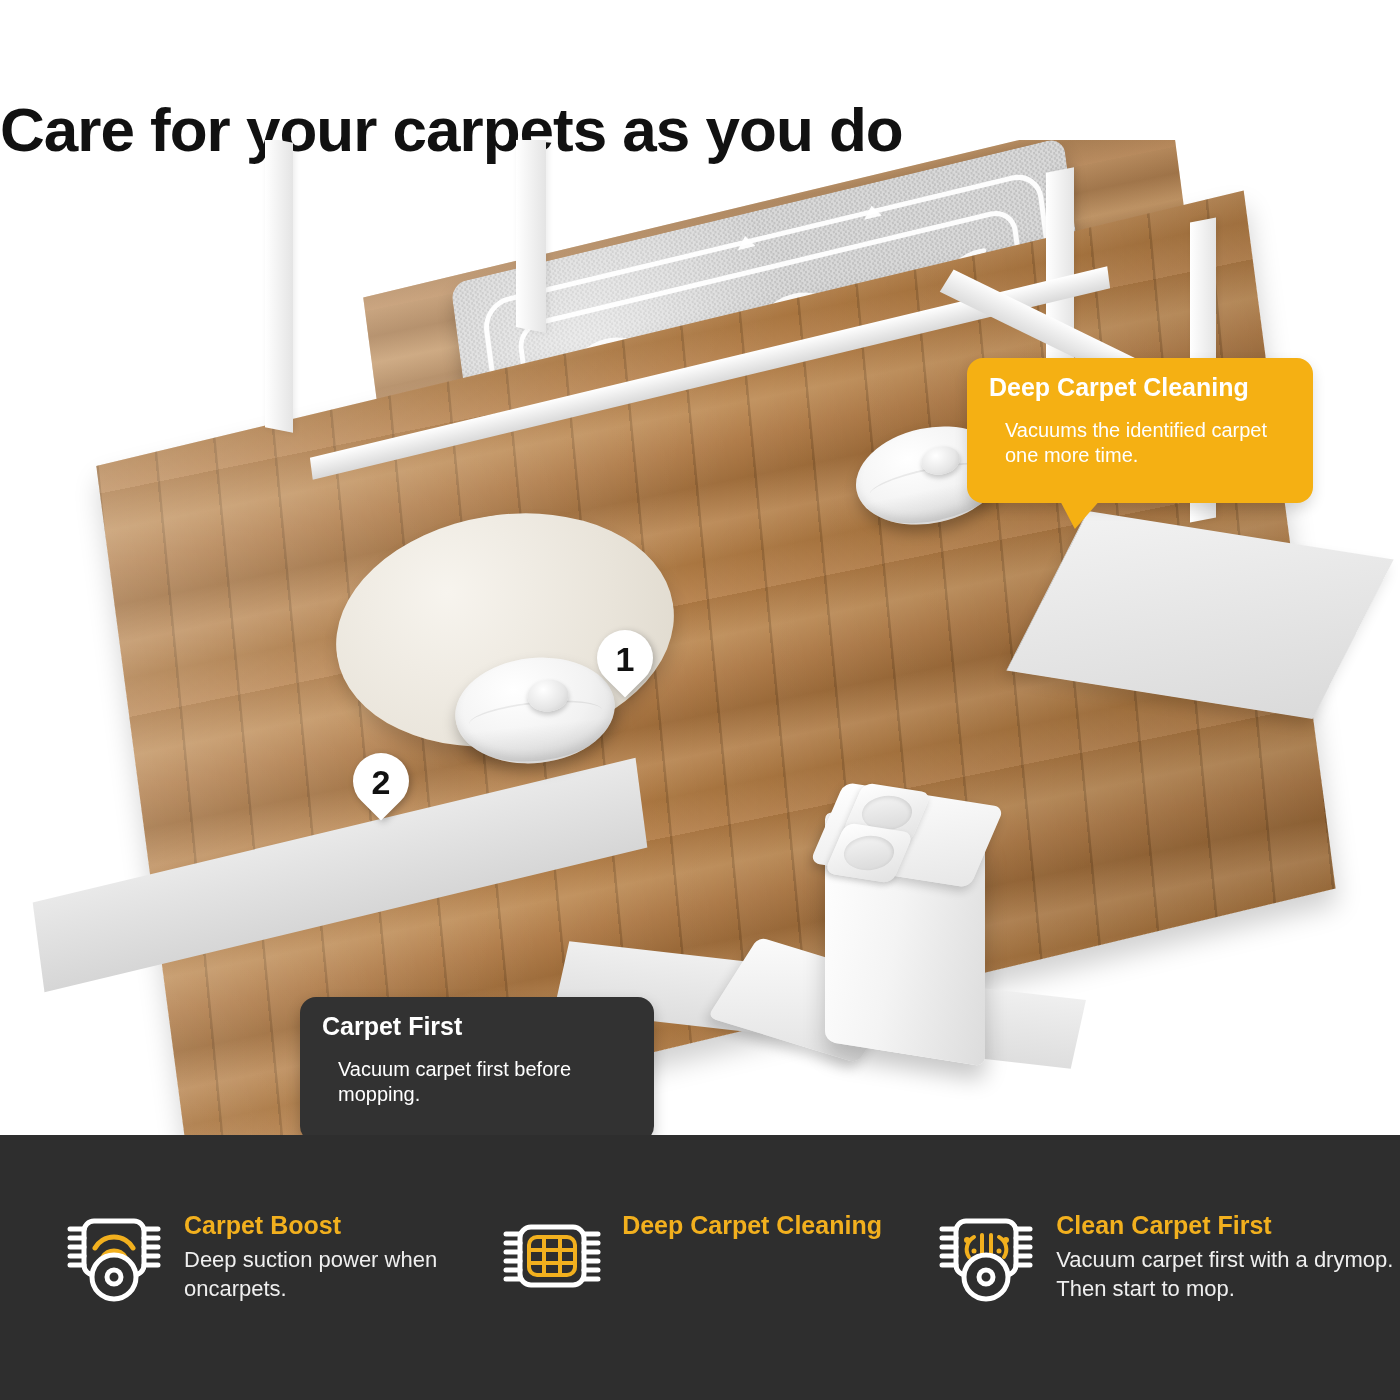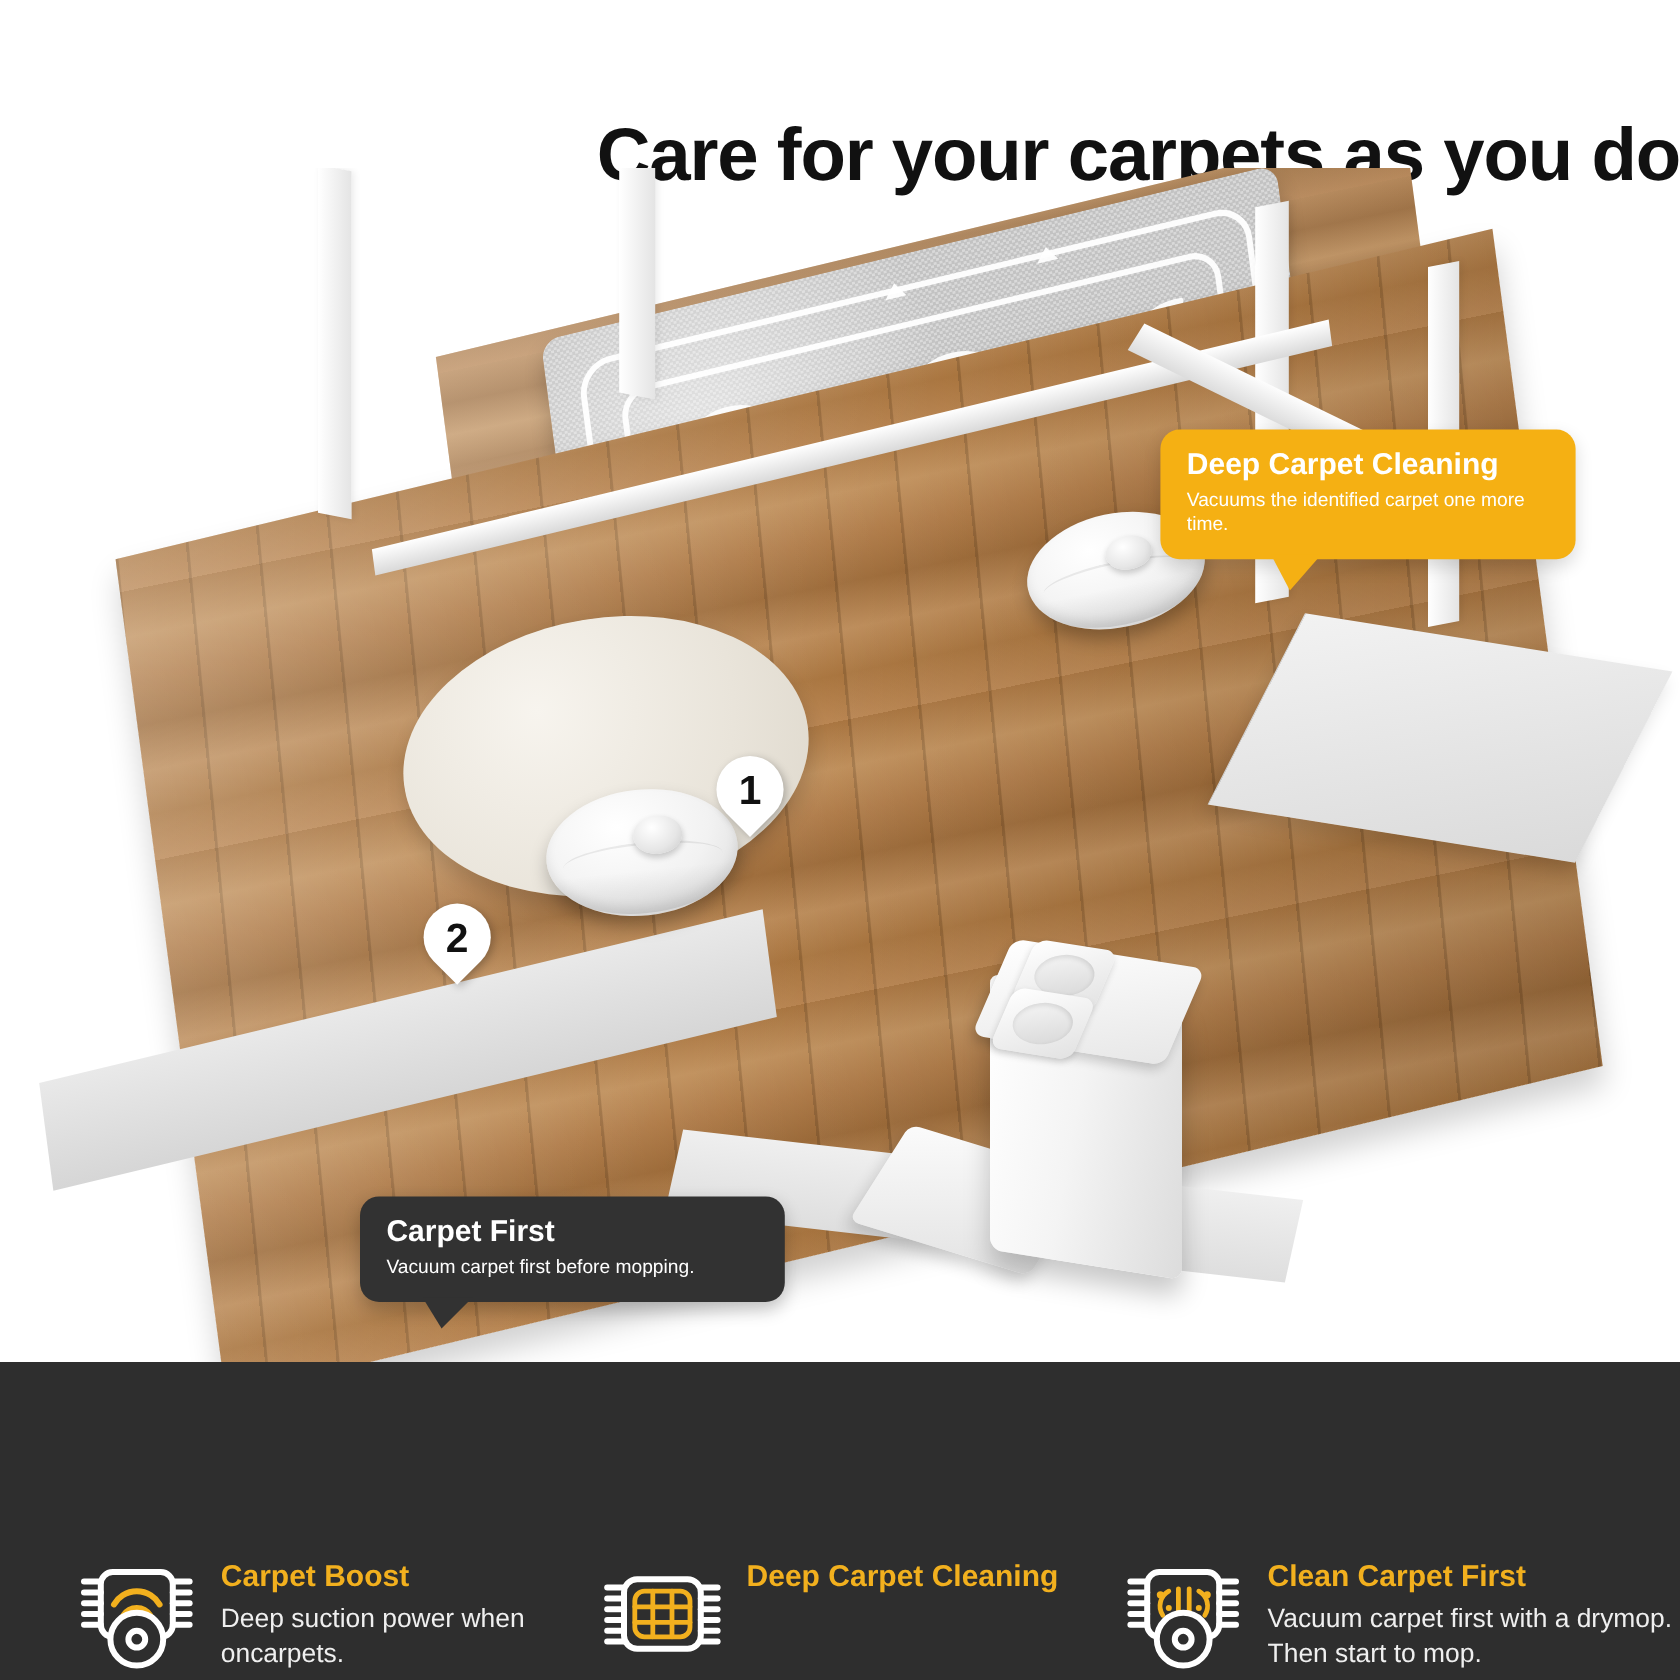--- a/index.html
+++ b/index.html
@@ -1,21 +1,21 @@
 <!DOCTYPE html>
 <html><head>
 <meta charset="utf-8">
 <style>
   html,body{margin:0;padding:0;background:#fff;}
   body{font-family:"Liberation Sans","DejaVu Sans",sans-serif;}
   #page{position:relative;width:1400px;height:1400px;overflow:hidden;background:#ffffff;}
 
   
   .title{
-    position:absolute;left:0;top:52px;width:1400px;text-align:right;
+    position:absolute;left:0;top:52px;width:1400px;text-align:left;
     font-size:62px;font-weight:bold;color:#111111;letter-spacing:-1px;
     font-family:"Liberation Sans","DejaVu Sans",sans-serif;
   }
 
   
   .scene{position:absolute;left:0;top:140px;width:1400px;height:995px;overflow:hidden;}
 
   
   .floor-main{
     position:absolute;left:120px;top:215px;width:1180px;height:700px;
@@ -168,21 +168,21 @@
     position:absolute;left:-72px;top:172px;width:150px;height:96px;
     background:linear-gradient(160deg,#fbfbfb,#e3e3e3);
     transform:skewY(17deg) skewX(-28deg);
     border-radius:8px;
     box-shadow:0 8px 12px rgba(0,0,0,.16);
   }
 
   
   .callout{position:absolute;border-radius:16px;padding:16px 22px 18px 22px;}
   .callout .ct{font-size:25px;font-weight:bold;margin:0 0 6px 0;line-height:1.1;}
-  .callout .cb{font-size:16px;line-height:1.28;margin:0;}
+  .callout .cb{font-size:20px;line-height:1.28;margin:16px;}
   .callout .tail{position:absolute;width:0;height:0;}
 
   .callout-yellow{left:967px;top:218px;width:302px;background:#F5B013;color:#ffffff;
     box-shadow:0 6px 14px rgba(0,0,0,.14);}
   .callout-yellow .tail{left:90px;bottom:-26px;
     border-left:20px solid transparent;border-right:22px solid transparent;
     border-top:30px solid #F5B013;transform:skewX(-8deg);}
 
   .callout-dark{left:300px;top:857px;width:310px;background:#323232;color:#ffffff;
     box-shadow:0 6px 14px rgba(0,0,0,.22);}
@@ -200,21 +200,21 @@
   .pin .num{
     position:absolute;left:0;top:6px;width:56px;height:46px;line-height:46px;
     text-align:center;font-size:34px;font-weight:bold;color:#111111;
   }
   .pin-1{left:597px;top:490px;}
   .pin-2{left:353px;top:613px;}
 
   
   .bottombar{
     position:absolute;left:0;top:1135px;width:1400px;height:265px;background:#2E2E2E;
-    display:flex;align-items:flex-end;
+    display:flex;align-items:flex-start;
   }
   .feat{display:flex;align-items:flex-start;gap:18px;padding-top:72px;}
   .feat-1{padding-left:62px;width:420px;}
   .feat-2{padding-left:22px;width:420px;}
   .feat-3{padding-left:18px;width:470px;}
   .feat .ico{flex:0 0 auto;width:104px;height:104px;}
   .feat .txt{padding-top:4px;}
   .feat h3{margin:0 0 6px 0;font-size:25px;font-weight:bold;color:#F2B01E;line-height:1.16;}
   .feat p{margin:0;font-size:22px;color:#efefef;line-height:1.3;}
 </style>

